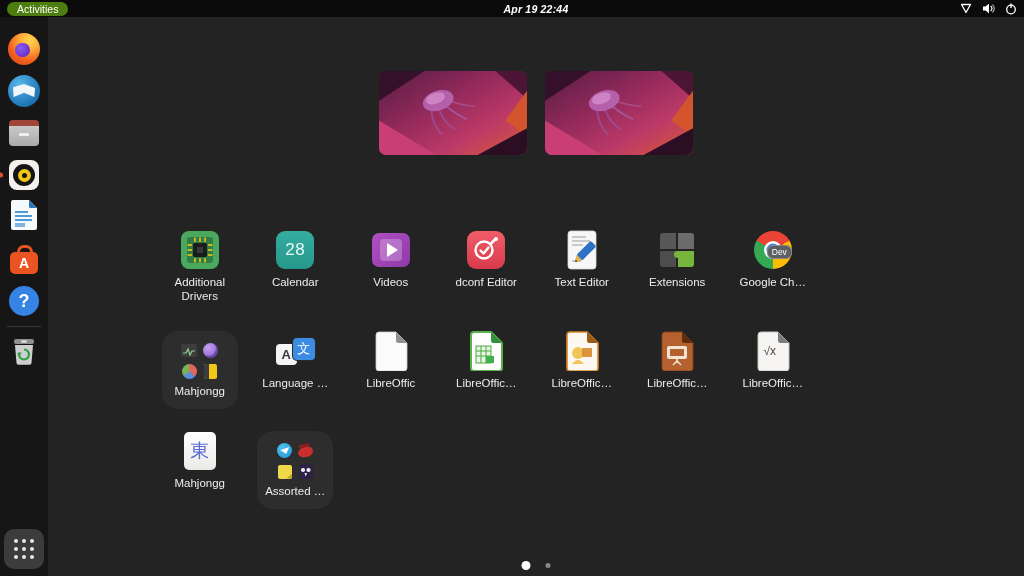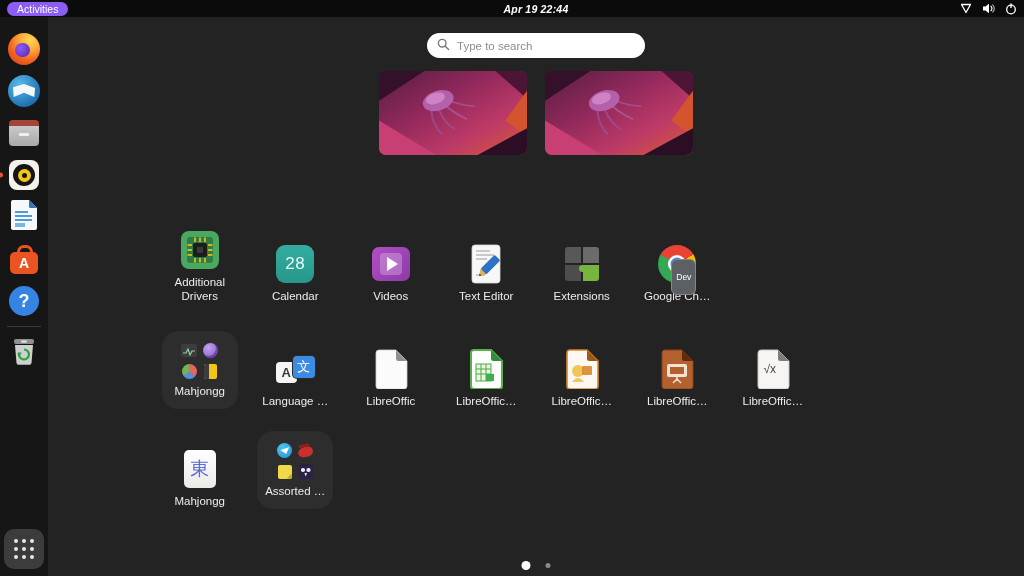--- a/index.html
+++ b/index.html
@@ -3,21 +3,21 @@
 <meta charset="utf-8">
 <style>
   * { margin:0; padding:0; box-sizing:border-box; }
   html,body { background:#000; }
   .screen { position:relative; width:1024px; height:576px; background:#232323; overflow:hidden;
             font-family:"Liberation Sans", sans-serif; }
 
   
   .topbar { position:absolute; top:0; left:0; right:0; height:17px; background:#0b0b0b;
             display:flex; align-items:center; z-index:30; }
-  .activities-btn { margin-left:7px; background:#8b5cf6; color:#fff; border:none; border-radius:9px;
+  .activities-btn { margin-left:7px; background:#4d7c0f; color:#fff; border:none; border-radius:9px;
                     font-size:10.5px; line-height:14px; padding:0 10px; height:14px;
                     font-family:inherit; }
   .clock { position:absolute; left:536px; transform:translateX(-50%); color:#fff; font-size:10.5px;
            font-weight:bold; letter-spacing:.2px;font-style:italic; }
   .status-area { position:absolute; right:7px; top:0; height:17px; display:flex; align-items:center; gap:10px; }
   .status-area svg { display:block; }
 
   
   .dock { position:absolute; left:0; top:17px; bottom:0; width:48px; background:#161616;
           display:flex; flex-direction:column; align-items:center; padding-top:11px; z-index:20; }
@@ -75,40 +75,40 @@
   .search-bar input::placeholder { color:#8d8d8d; }
 
   .workspaces { position:absolute; top:54px; left:50%; transform:translateX(-50%); display:flex; gap:18px; }
   .ws-thumb { width:148px; height:84px; border-radius:7px; overflow:hidden; background:#000; }
   .ws-thumb svg { display:block; width:100%; height:100%; }
 
   
   .grid-row { position:absolute; left:104px; width:768px; display:grid;
               grid-template-columns:repeat(8, 95.5px); }
   .row-1 { top:196px; } .row-2 { top:297px; } .row-3 { top:397px; }
-  .cell { display:flex; justify-content:center;align-items:flex-end; }
+  .cell { display:flex; justify-content:center; }
   .tile { padding-top:17px; display:flex; flex-direction:column; align-items:center; width:95.5px; }
   .tile .appicon { width:40px; height:40px; display:flex; align-items:center; justify-content:center; }
   .tile .label { margin-top:6px; font-size:11.5px; color:#ececec; text-align:center; line-height:1.2;
                  max-width:90px; }
   .tile.folder { padding-top:0; margin-top:17px; width:76px; height:78px; background:#2d2d2d;
                  border-radius:16px; justify-content:flex-start; }
   .tile.folder .minis { margin-top:11px; display:grid; grid-template-columns:17px 17px; gap:4px; }
   .tile.folder .label { margin-top:5px; }
   .mini { width:17px; height:17px; display:flex; align-items:center; justify-content:center; }
 
   
   .chrome { position:relative; width:38px; height:38px; border-radius:50%;
             background:conic-gradient(from -60deg, #ea4335 0 120deg, #fbbc04 0 240deg, #34a853 0 360deg); }
   .chrome::before { content:""; position:absolute; left:50%; top:50%; transform:translate(-50%,-50%);
                     width:18px; height:18px; border-radius:50%; background:#fff; }
   .chrome::after { content:""; position:absolute; left:50%; top:50%; transform:translate(-50%,-50%);
                    width:13px; height:13px; border-radius:50%; background:#4285f4; }
   .chrome .dev-badge { position:absolute; z-index:2; left:13px; top:14px; background:#5c6065; color:#fff;
-                       font-size:8.5px; line-height:12px; padding:11px 4px; border-radius:6px;
+                       font-size:8.5px; line-height:12px; padding:0 4px; border-radius:6px;
                        border:1px solid #83878c; }
   .cal { width:38px; height:38px; border-radius:9px; background:linear-gradient(#34ada0,#27978b);
          color:#eafaf8; font-size:17px; display:flex; align-items:center; justify-content:center;
          font-weight:normal; letter-spacing:.5px; }
   .vid { width:38px; height:34px; border-radius:7px; background:linear-gradient(135deg,#b14fc4,#8e3aa8);
          display:flex; align-items:center; justify-content:center; }
   .vid .pane { width:22px; height:22px; border-radius:4px; background:rgba(255,255,255,.25);
                display:flex; align-items:center; justify-content:center; }
   .vid .play { width:0; height:0; border-left:11px solid #fff; border-top:7px solid transparent;
                border-bottom:7px solid transparent; margin-left:3px; }
@@ -272,29 +272,20 @@
 
     <button class="show-apps-btn">
       <span class="dots9">
           <i></i>
         </span>
     </button>
   </aside>
 
   <main class="overview">
 
-    <div class="search-bar">
-      <span>
-        <svg width="13" height="13" viewBox="0 0 13 13">
-          <circle cx="5.2" cy="5.2" r="3.8" fill="none" stroke="#777" stroke-width="1.4"></circle>
-          <line x1="8.2" y1="8.2" x2="11.6" y2="11.6" stroke="#777" stroke-width="1.4" stroke-linecap="round"></line>
-        </svg>
-      </span>
-      <input type="text" placeholder="Type to search" style="">
-    </div>
 
     <div class="workspaces">
       <div class="ws-thumb">
         <svg viewBox="0 0 150 85" preserveAspectRatio="none">
           <defs>
             <linearGradient id="wg1" x1="0" y1="0" x2="1" y2="1">
               <stop offset="0" stop-color="#551e41"></stop>
                 <stop offset="0.4" stop-color="#93295c"></stop>
               <stop offset="0.7" stop-color="#bd3a67"></stop>
                 <stop offset="1" stop-color="#d95a33"></stop>
@@ -382,20 +373,35 @@
           <div class="vid">
             <div class="pane">
                   <div class="play"></div>
                 </div>
           </div>
         </div>
         <div class="label">Videos</div>
       </div>
         </div>
 
+      <div class="cell">
+          <div class="tile">
+        <div class="appicon">
+          <div class="dconf">
+            <svg width="30" height="30" viewBox="0 0 30 30">
+              <circle cx="13" cy="15" r="8.5" fill="none" stroke="#ffffff" stroke-width="2.4"></circle>
+              <path d="M9.5,15.5 l3,3 l5,-6" fill="none" stroke="#ffffff" stroke-width="2.4" stroke-linecap="round" stroke-linejoin="round"></path>
+              <line x1="19.5" y1="9" x2="24" y2="4.5" stroke="#ffffff" stroke-width="2.6" stroke-linecap="round"></line>
+              <circle cx="25" cy="4" r="2" fill="#ffffff"></circle>
+            </svg>
+          </div>
+        </div>
+        <div class="label">dconf Editor</div>
+      </div>
+        </div>
 
       <div class="cell">
           <div class="tile">
         <div class="appicon">
           <svg width="34" height="40" viewBox="0 0 34 40">
             <rect x="3" y="1" width="28" height="38" rx="3" fill="#f7f7f7" stroke="#d8d8d8" stroke-width="0.8"></rect>
             <g stroke="#bdbdbd" stroke-width="1.6">
               <line x1="7" y1="7" x2="21" y2="7"></line>
                   <line x1="7" y1="11" x2="25" y2="11"></line>
               <line x1="7" y1="15" x2="18" y2="15"></line>

